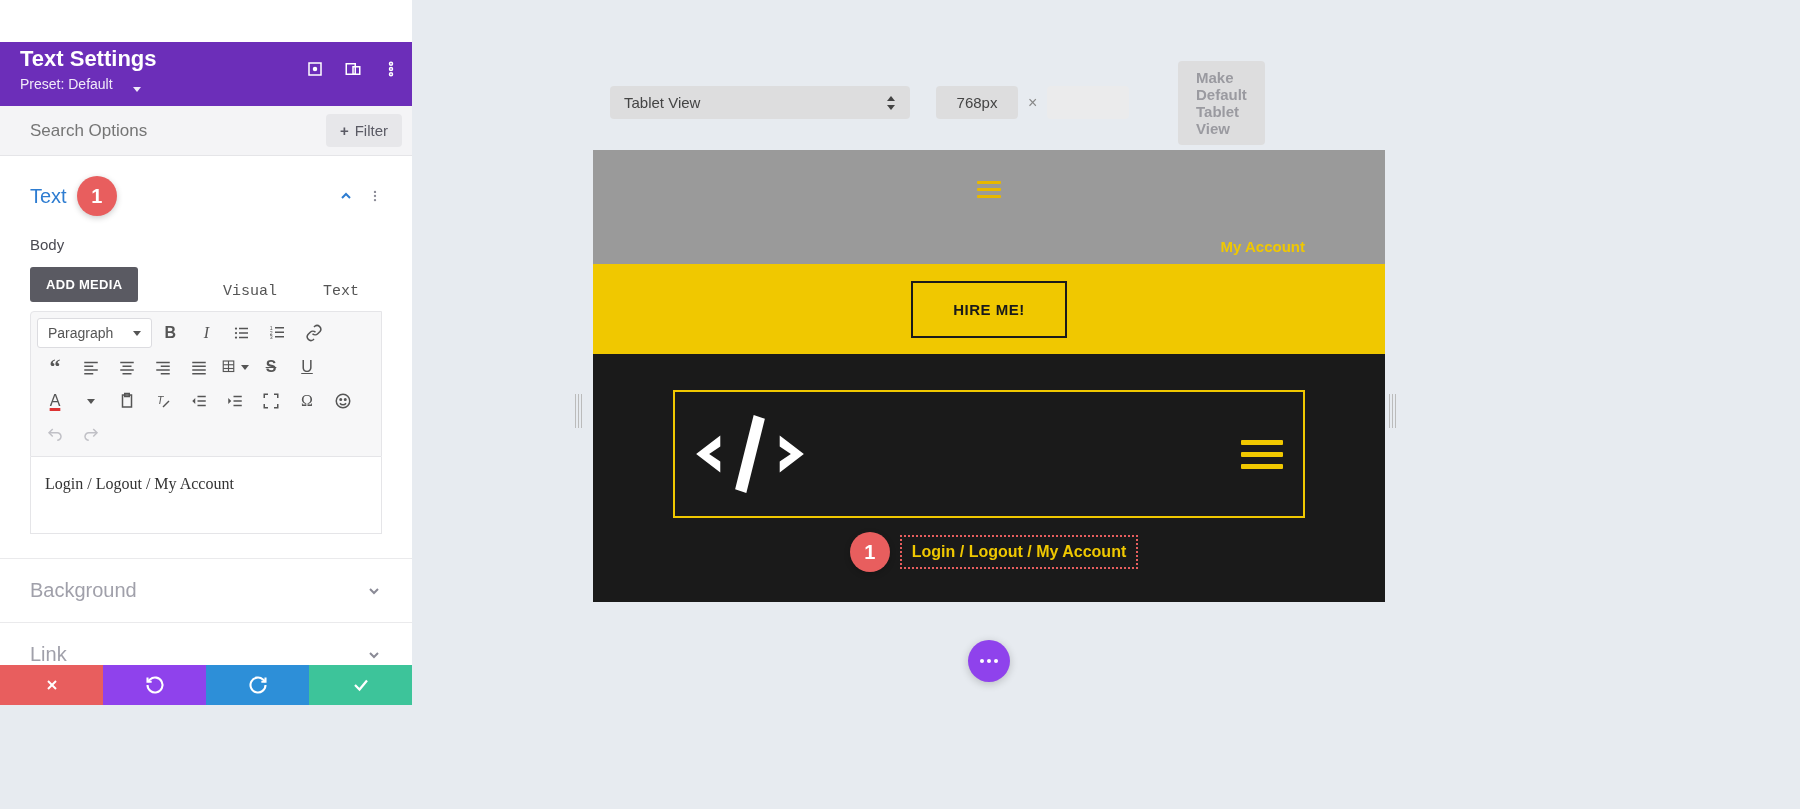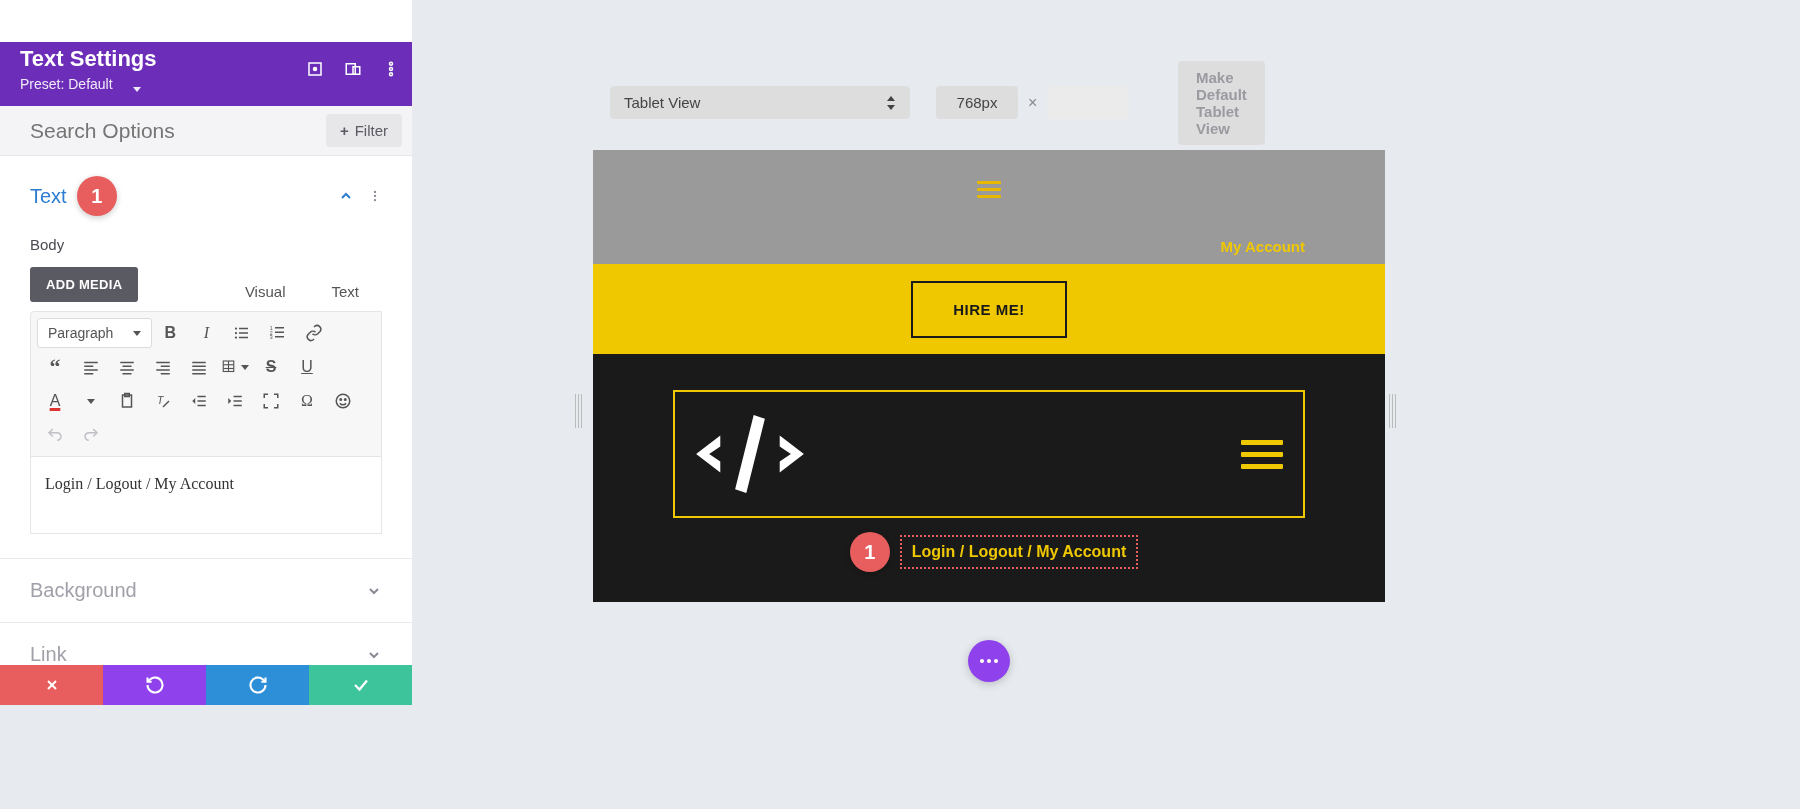--- a/index.html
+++ b/index.html
@@ -12,42 +12,42 @@
 .panel-preset { font-size: 14px; opacity: 0.9; margin-top: 4px; display: flex; align-items: flex-end; gap: 20px; cursor: pointer; }
 .panel-header-icons { position: absolute; right: 12px; top: 18px; display: flex; gap: 20px; }
 .hicon { width: 18px; height: 18px; color: #fff; cursor: pointer; display: flex; align-items: center; justify-content: center; }
 .hicon svg { width: 18px; height: 18px; stroke: currentColor; fill: none; stroke-width: 2; }
 
 .tabs { display: flex; background: #8f42ec; }
 .tab { padding: 12px 26px; color: #fff; font-size: 15px; font-weight: 600; cursor: pointer; }
 .tab.active { background: #a35cf7; }
 
 .search-row { display: flex; align-items: center; padding: 8px 10px 8px 30px; background: #f4f4f6; border-bottom: 1px solid #e5e5e8; }
-.search-input { flex: 1; border: none; background: transparent; font-size: 21px; color: #8a8a96; outline: none; }
+.search-input { flex: 1; border: none; background: transparent; font-size: 17px; color: #8a8a96; outline: none; }
 .filter-btn { background: #e7e7ea; border: none; padding: 8px 14px; border-radius: 4px; font-size: 15px; color: #5a5a64; cursor: pointer; display: flex; align-items: center; gap: 6px; }
 
 .content-area { flex: 1; overflow: auto; position: relative; }
 .content-area::-webkit-scrollbar { width: 6px; }
 .content-area::-webkit-scrollbar-thumb { background: #c5c5cc; border-radius: 3px; }
 
 .section { border-bottom: 1px solid #eaeaec; }
 .section-header { display: flex; align-items: center; padding: 20px 30px; cursor: pointer; position: relative; }
 .section-title { font-size: 20px; color: #a0a0aa; font-weight: 400; }
 .section-title.active { color: #2d7cd1; }
 .section-toggle { margin-left: auto; color: #8a8a96; display: flex; gap: 14px; }
 .section-toggle .chev { color: #2d7cd1; }
 
 .badge-num { width: 40px; height: 40px; border-radius: 50%; background: #e85e5e; color: #fff; display: flex; align-items: center; justify-content: center; font-size: 20px; font-weight: 600; margin-left: 10px; box-shadow: 0 2px 6px rgba(0,0,0,0.2); }
 
 .section-body { padding: 0 30px 24px; }
 .body-label { font-size: 15px; color: #4a4a52; margin-bottom: 14px; }
 .addmedia { background: #5a5a62; color: #fff; border: none; padding: 10px 16px; font-size: 13px; font-weight: 700; letter-spacing: 0.3px; border-radius: 3px; cursor: pointer; }
 
 .ed-tabs { display: flex; justify-content: flex-end; margin-top: -30px; margin-bottom: 0; }
-.ed-tab { padding: 10px 22px; font-size: 15px; color: #555; cursor: pointer; border: 1px solid transparent; border-top-left-radius: 4px; border-top-right-radius: 4px; }
+.ed-tab { padding: 10px 22px; font-size: 15px; color: #555; cursor: pointer; border: 1px solid transparent; border-top-left-radius: 4px; border-top-right-radius: 4px; font-family: Liberation Mono, monospace; }
 
 .toolbar { border: 1px solid #e5e5e8; background: #f7f7f8; padding: 6px 6px 2px; border-top-left-radius: 4px; }
 .tb-row { display: flex; align-items: center; gap: 0; flex-wrap: wrap; margin-bottom: 4px; }
 .fmt-select { border: 1px solid #dcdce0; background: #fff; padding: 6px 10px; font-size: 14px; border-radius: 3px; display: flex; align-items: center; gap: 20px; cursor: pointer; color: #555; }
 .tb-btn { width: 36px; height: 30px; display: flex; align-items: center; justify-content: center; color: #555; cursor: pointer; font-size: 16px; }
 .tb-btn svg { width: 18px; height: 18px; }
 .tb-btn.dis { color: #c0c0c6; }
 
 .editor-body { border: 1px solid #e5e5e8; border-top: none; padding: 18px 14px 40px; font-size: 16px; color: #333; font-family: Georgia, serif; }
 

